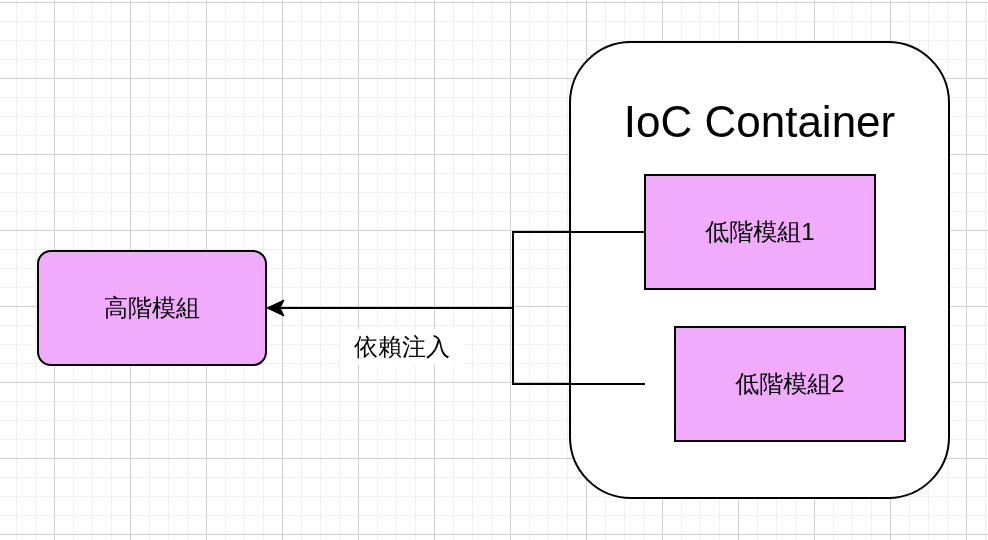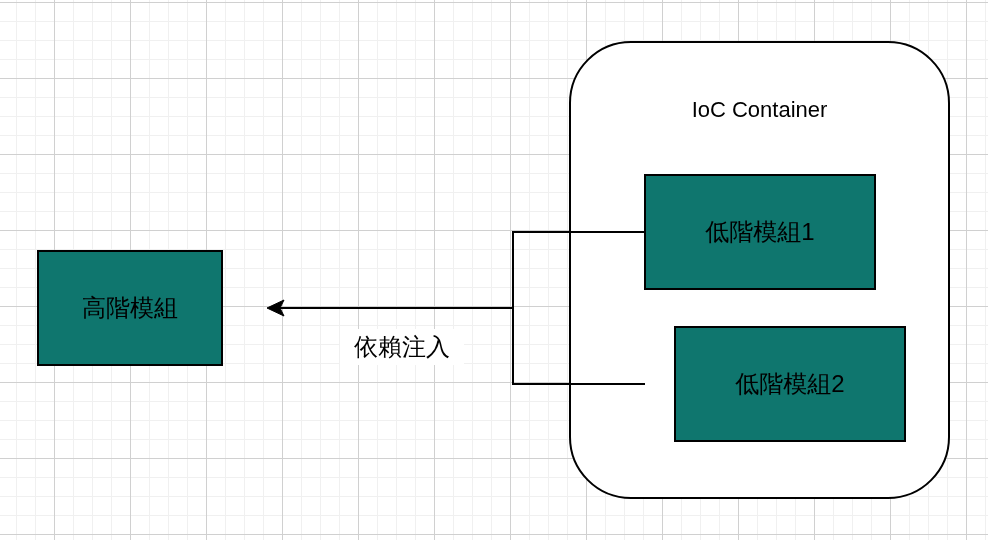--- a/index.html
+++ b/index.html
@@ -10,46 +10,46 @@
       linear-gradient(to right, #d0d0d0 1px, transparent 1px),
       linear-gradient(to bottom, #d0d0d0 1px, transparent 1px),
       linear-gradient(to right, #f0f0f0 1px, transparent 1px),
       linear-gradient(to bottom, #f0f0f0 1px, transparent 1px);
     background-size: 76px 76px, 76px 76px, 19px 19px, 19px 19px;
     background-position: 54px 2px, 54px 2px, 16px 2px, 16px 2px;
     font-family: "Liberation Sans", "DejaVu Sans", sans-serif;
   }
   svg.edges { position:absolute; left:0; top:0; }
   .box {
-    position:absolute; box-sizing:border-box; background:#0f766e;
+    position:absolute; box-sizing:border-box; background:#f0abfc;
     border:2px solid #000; display:flex; align-items:center; justify-content:center;
     font-size:24px; color:#000;
   }
   .container {
     position:absolute; box-sizing:border-box; background:#fff;
     border:2px solid #000; border-radius:62px;
     left:569px; top:41px; width:381px; height:458px;
   }
   .container-title {
     position:absolute; left:0; right:0; top:54px; text-align:center;
-    font-size:22px; color:#000;
+    font-size:44px; color:#000;
   }
   .edge-label {
     position:absolute; left:340px; top:294px; width:124px; height:36px;
     background:#fff; font-size:24px; display:flex; align-items:center; justify-content:center;margin-top:35px;
   }
 </style>
 </head>
 <body>
 
 <div class="container">
   <div class="container-title">IoC Container</div>
 </div>
 
-<div class="box" style="left:37px; top:250px; width:186px; height:116px;">
+<div class="box" style="left:37px; top:250px; width:230px; height:116px;border-radius:14px;">
   <span>高階模組</span>
 </div>
 
 <div class="box" style="left:644px; top:174px; width:232px; height:116px;">
   <span>低階模組1</span>
 </div>
 
 <div class="box" style="left:644px; top:326px; width:232px; height:116px;margin-left:30px;">
   <span>低階模組2</span>
 </div>

